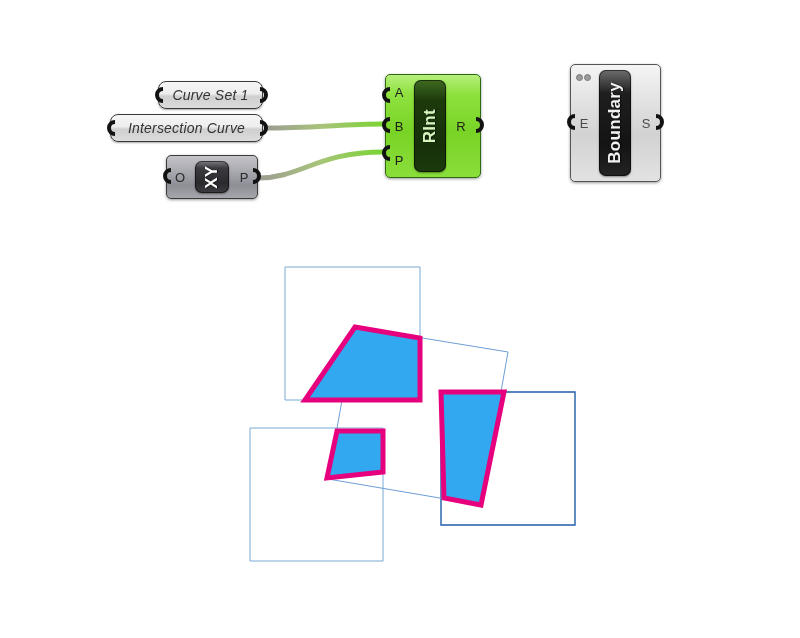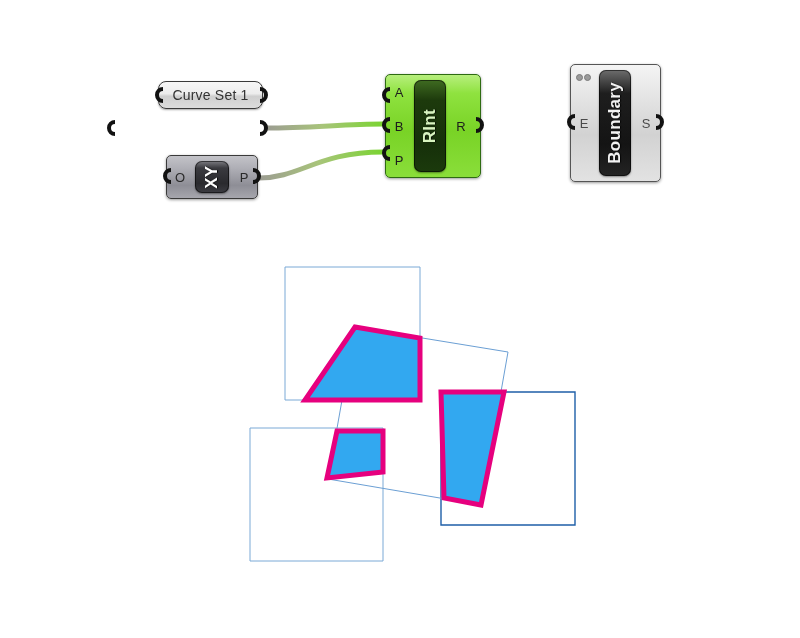--- a/index.html
+++ b/index.html
@@ -19,21 +19,21 @@
   
   .gh-param{
     border-radius:8px;
     border:1px solid #3a3a3a;
     background:linear-gradient(to bottom,#f6f6f6 0%,#ededed 45%,#cfcfcf 55%,#dcdcdc 100%);
     box-shadow:0 1px 2px rgba(0,0,0,.35);
     display:flex;align-items:center;justify-content:center;
     color:#2b2b2b;
     white-space:nowrap;
   }
-  .gh-param-label{font-size:14px;letter-spacing:.2px;color:#333;}
+  .gh-param-label{font-size:14px;letter-spacing:.2px;color:#333;font-style:italic;}
 
   
   .grip{position:absolute;width:13px;height:18px;}
 
   
   .gh-comp{
     border-radius:5px;
     border:1px solid #2f2f2f;
     box-shadow:0 1px 3px rgba(0,0,0,.4);
     display:flex;align-items:stretch;
@@ -148,20 +148,23 @@
   <div class="gh-node gh-param" style="left:158px;top:81px;width:105px;height:28px;">
     <span class="gh-param-label">Curve Set 1</span>
   </div>
   <svg class="grip" style="left:150px;top:86px;" viewBox="0 0 13 18">
     <path d="M13,1 A8,8 0 0 0 13,17 L13,13 A4,4 0 0 1 13,5 Z" fill="#121212"></path>
   </svg>
   <svg class="grip" style="left:260px;top:86px;" viewBox="0 0 13 18">
     <path d="M0,1 A8,8 0 0 1 0,17 L0,13 A4,4 0 0 0 0,5 Z" fill="#121212"></path>
   </svg>
 
+  <div class="gh-node gh-param" style="left:110px;top:114px;width:153px;height:28px;">
+    <span class="gh-param-label">Intersection Curve</span>
+  </div>
   <svg class="grip" style="left:102px;top:119px;" viewBox="0 0 13 18">
     <path d="M13,1 A8,8 0 0 0 13,17 L13,13 A4,4 0 0 1 13,5 Z" fill="#121212"></path>
   </svg>
   <svg class="grip" style="left:260px;top:119px;" viewBox="0 0 13 18">
     <path d="M0,1 A8,8 0 0 1 0,17 L0,13 A4,4 0 0 0 0,5 Z" fill="#121212"></path>
   </svg>
 
   <div class="gh-xy" style="left:166px;top:155px;width:90px;height:42px;">
     <div class="xy-col">
       <span class="port-name">O</span>

